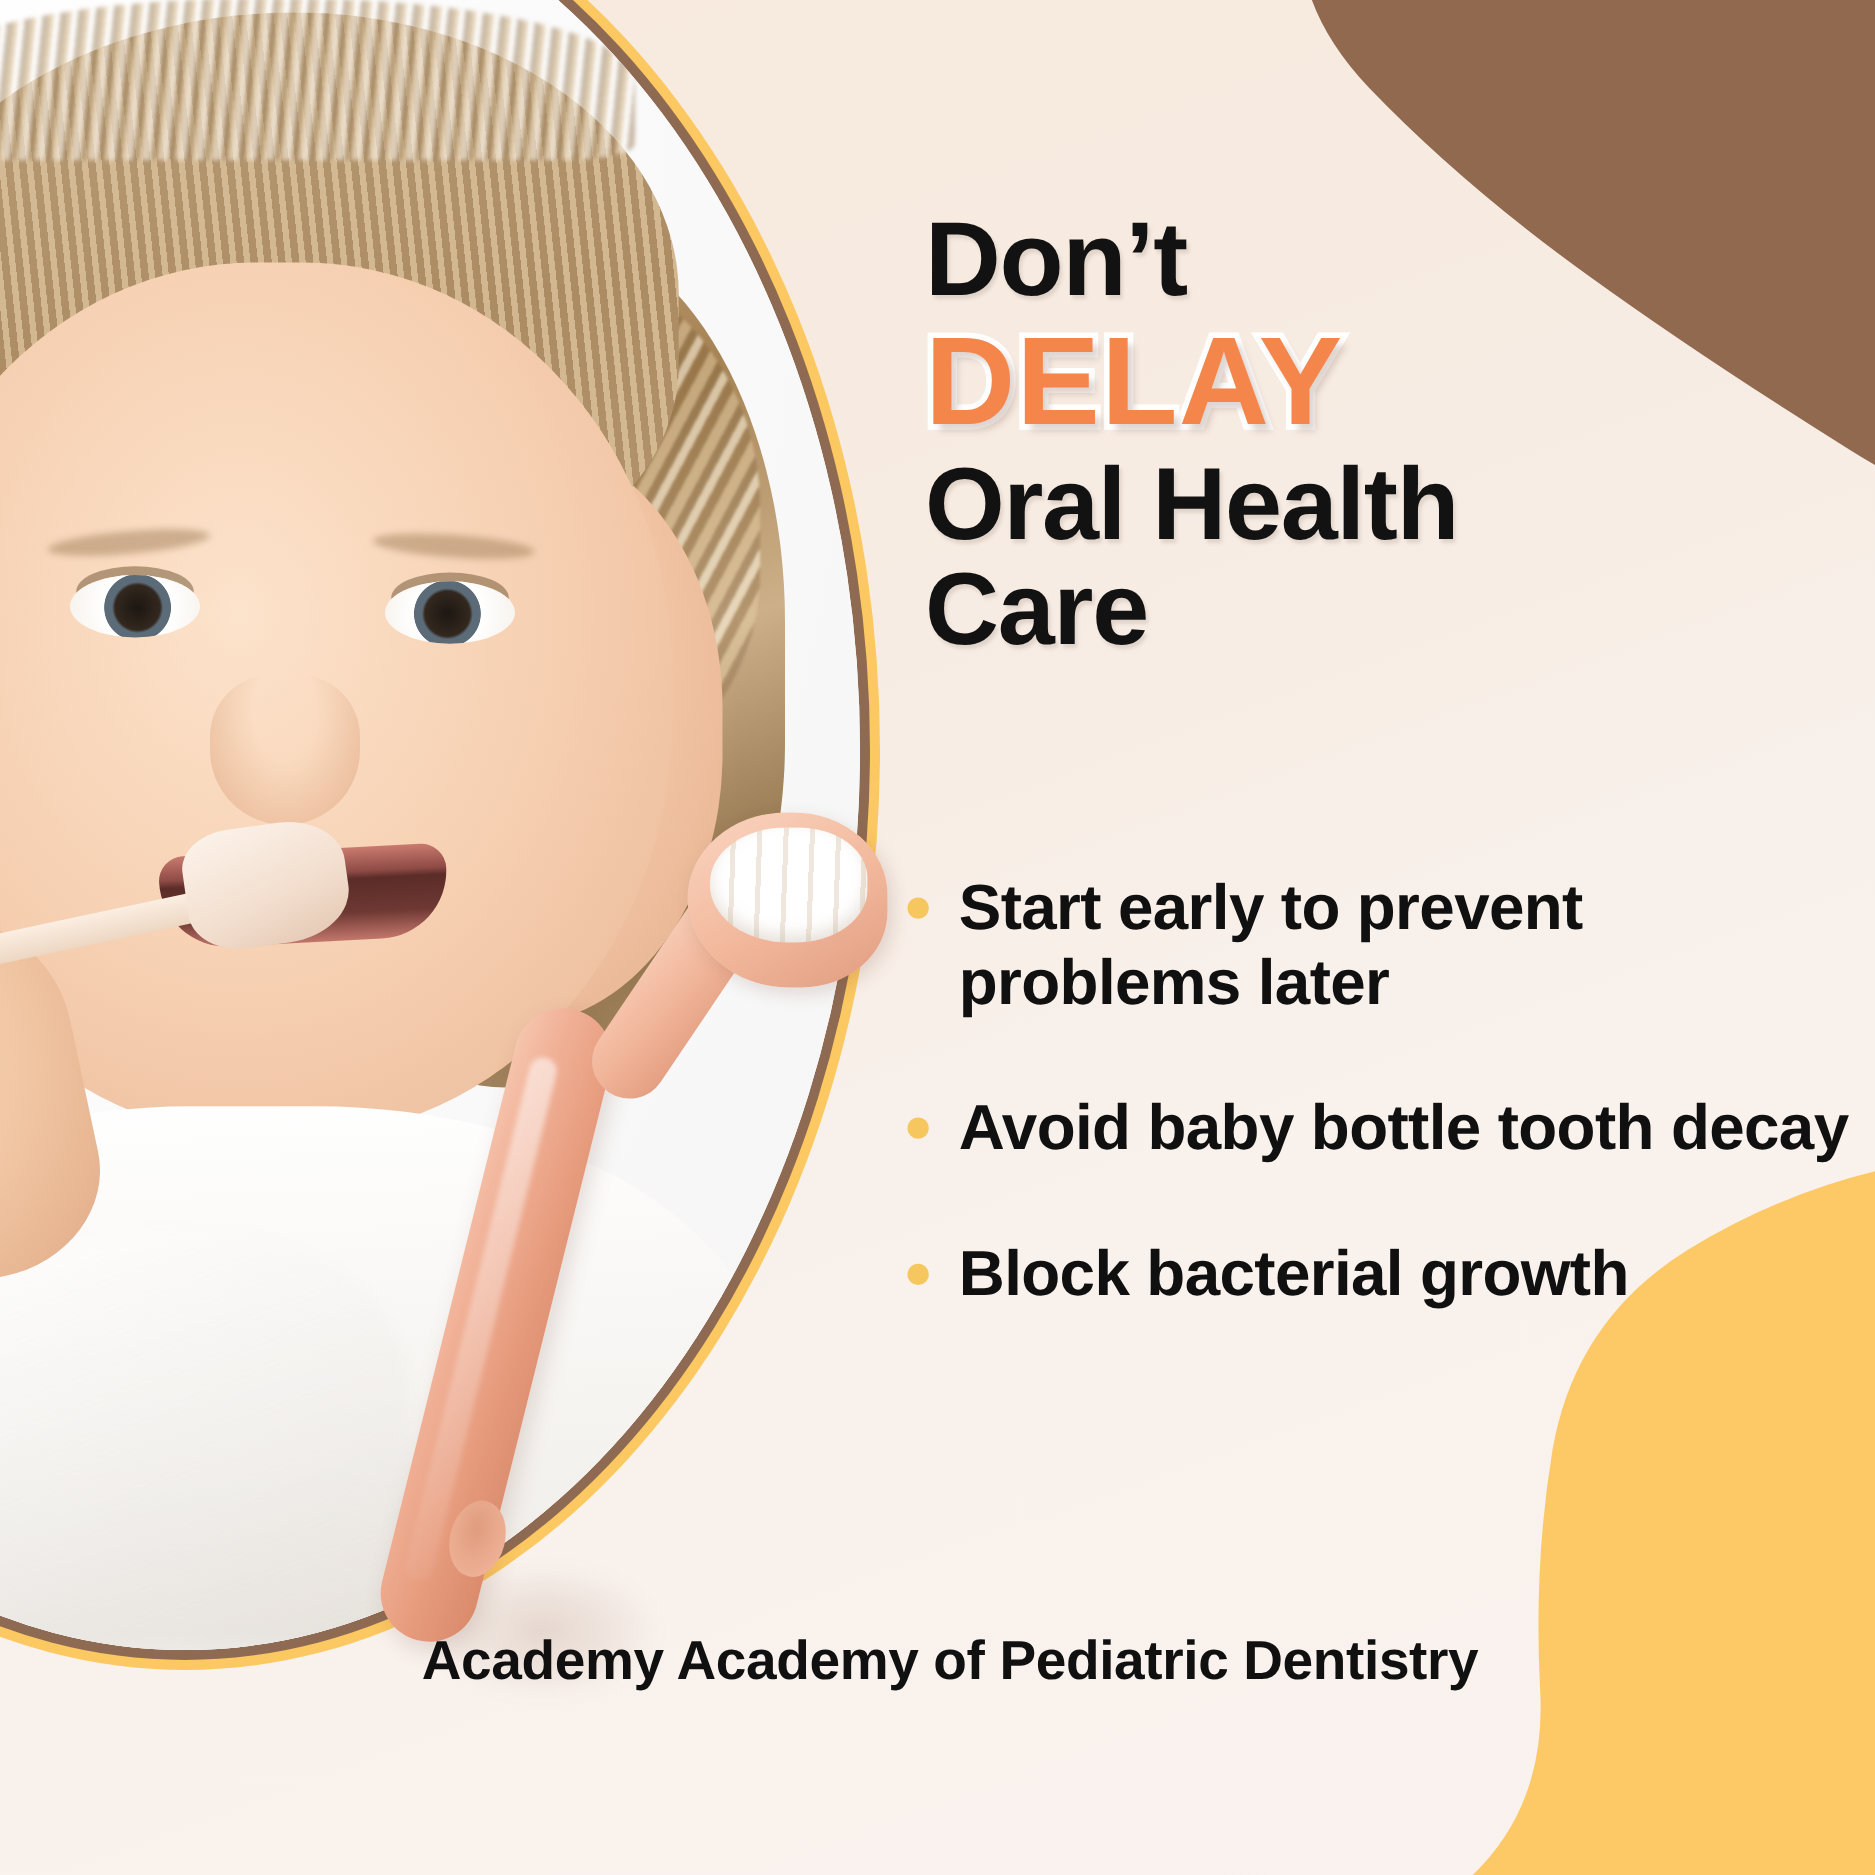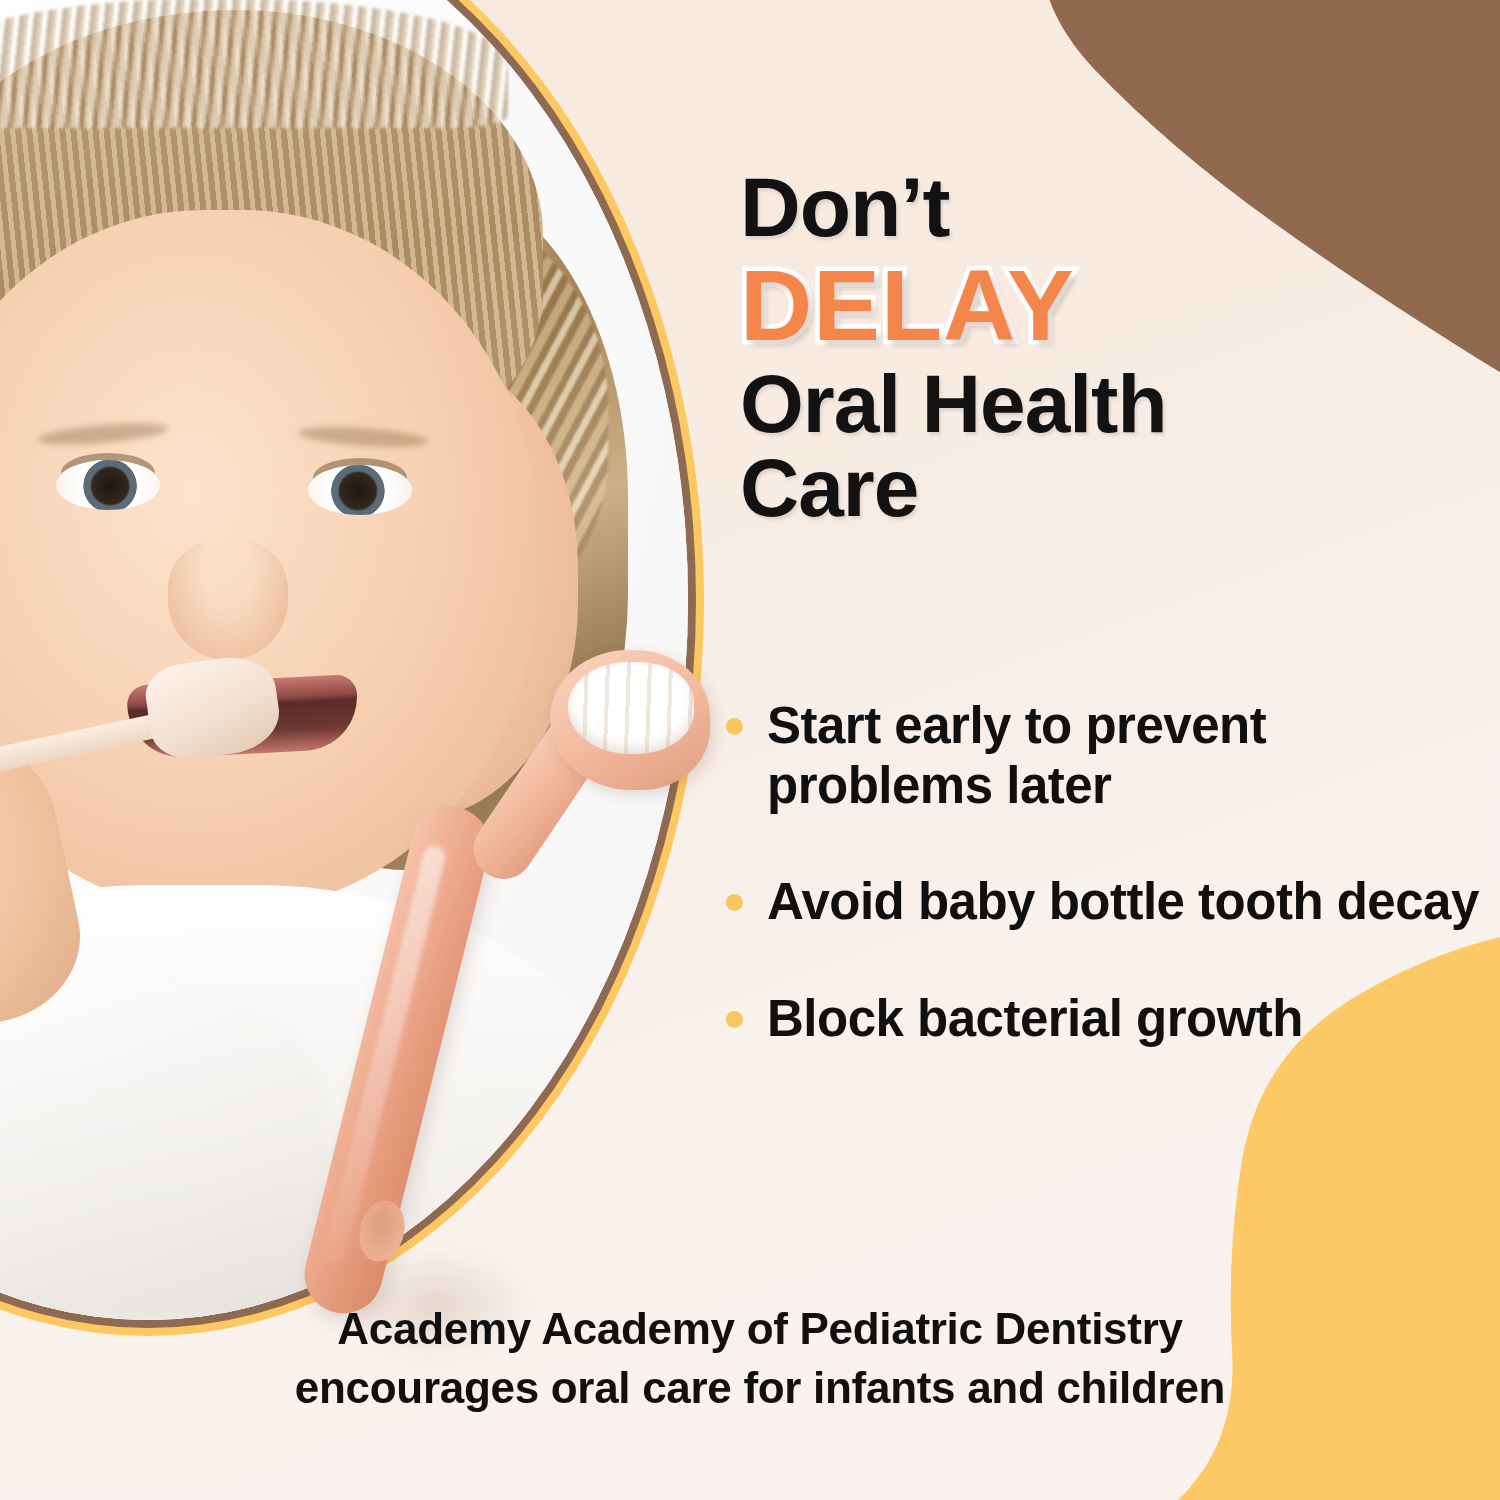--- a/index.html
+++ b/index.html
@@ -342,16 +342,15 @@
 
   <div id="headline">
     <div class="hl-line" id="hl-line1">Don’t</div>
     <div class="hl-line" id="hl-delay">DELAY</div>
     <div class="hl-line" id="hl-line3">Oral Health</div>
     <div class="hl-line" id="hl-line4">Care</div>
   </div>
 
   <div id="footer">
     <span class="footer-line">Academy Academy of Pediatric Dentistry</span>
-    <span class="footer-line">encourages oral care for infants and children</span>
   </div>
 
 </div>
 
 </body></html>

